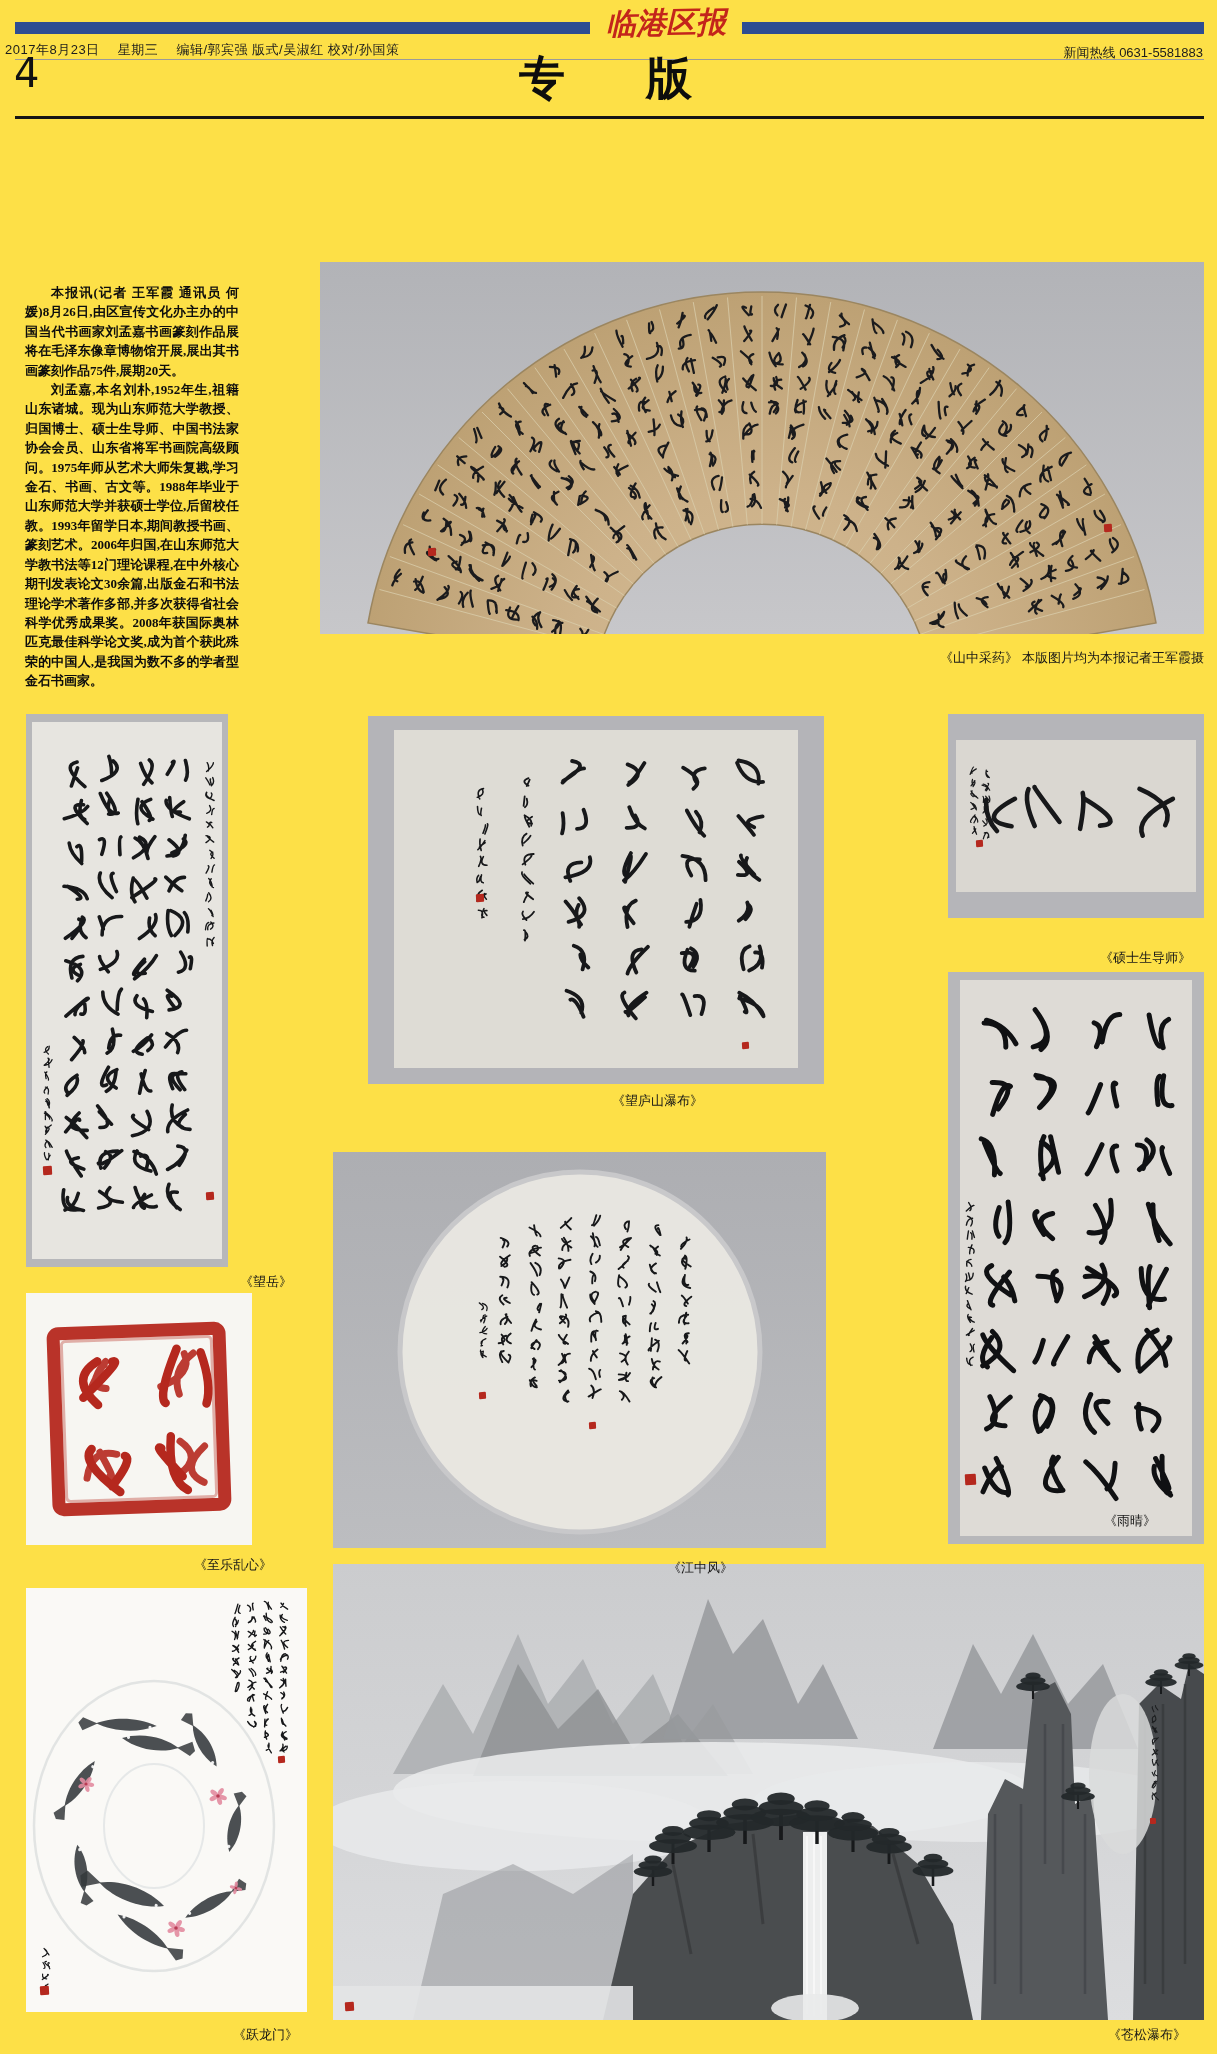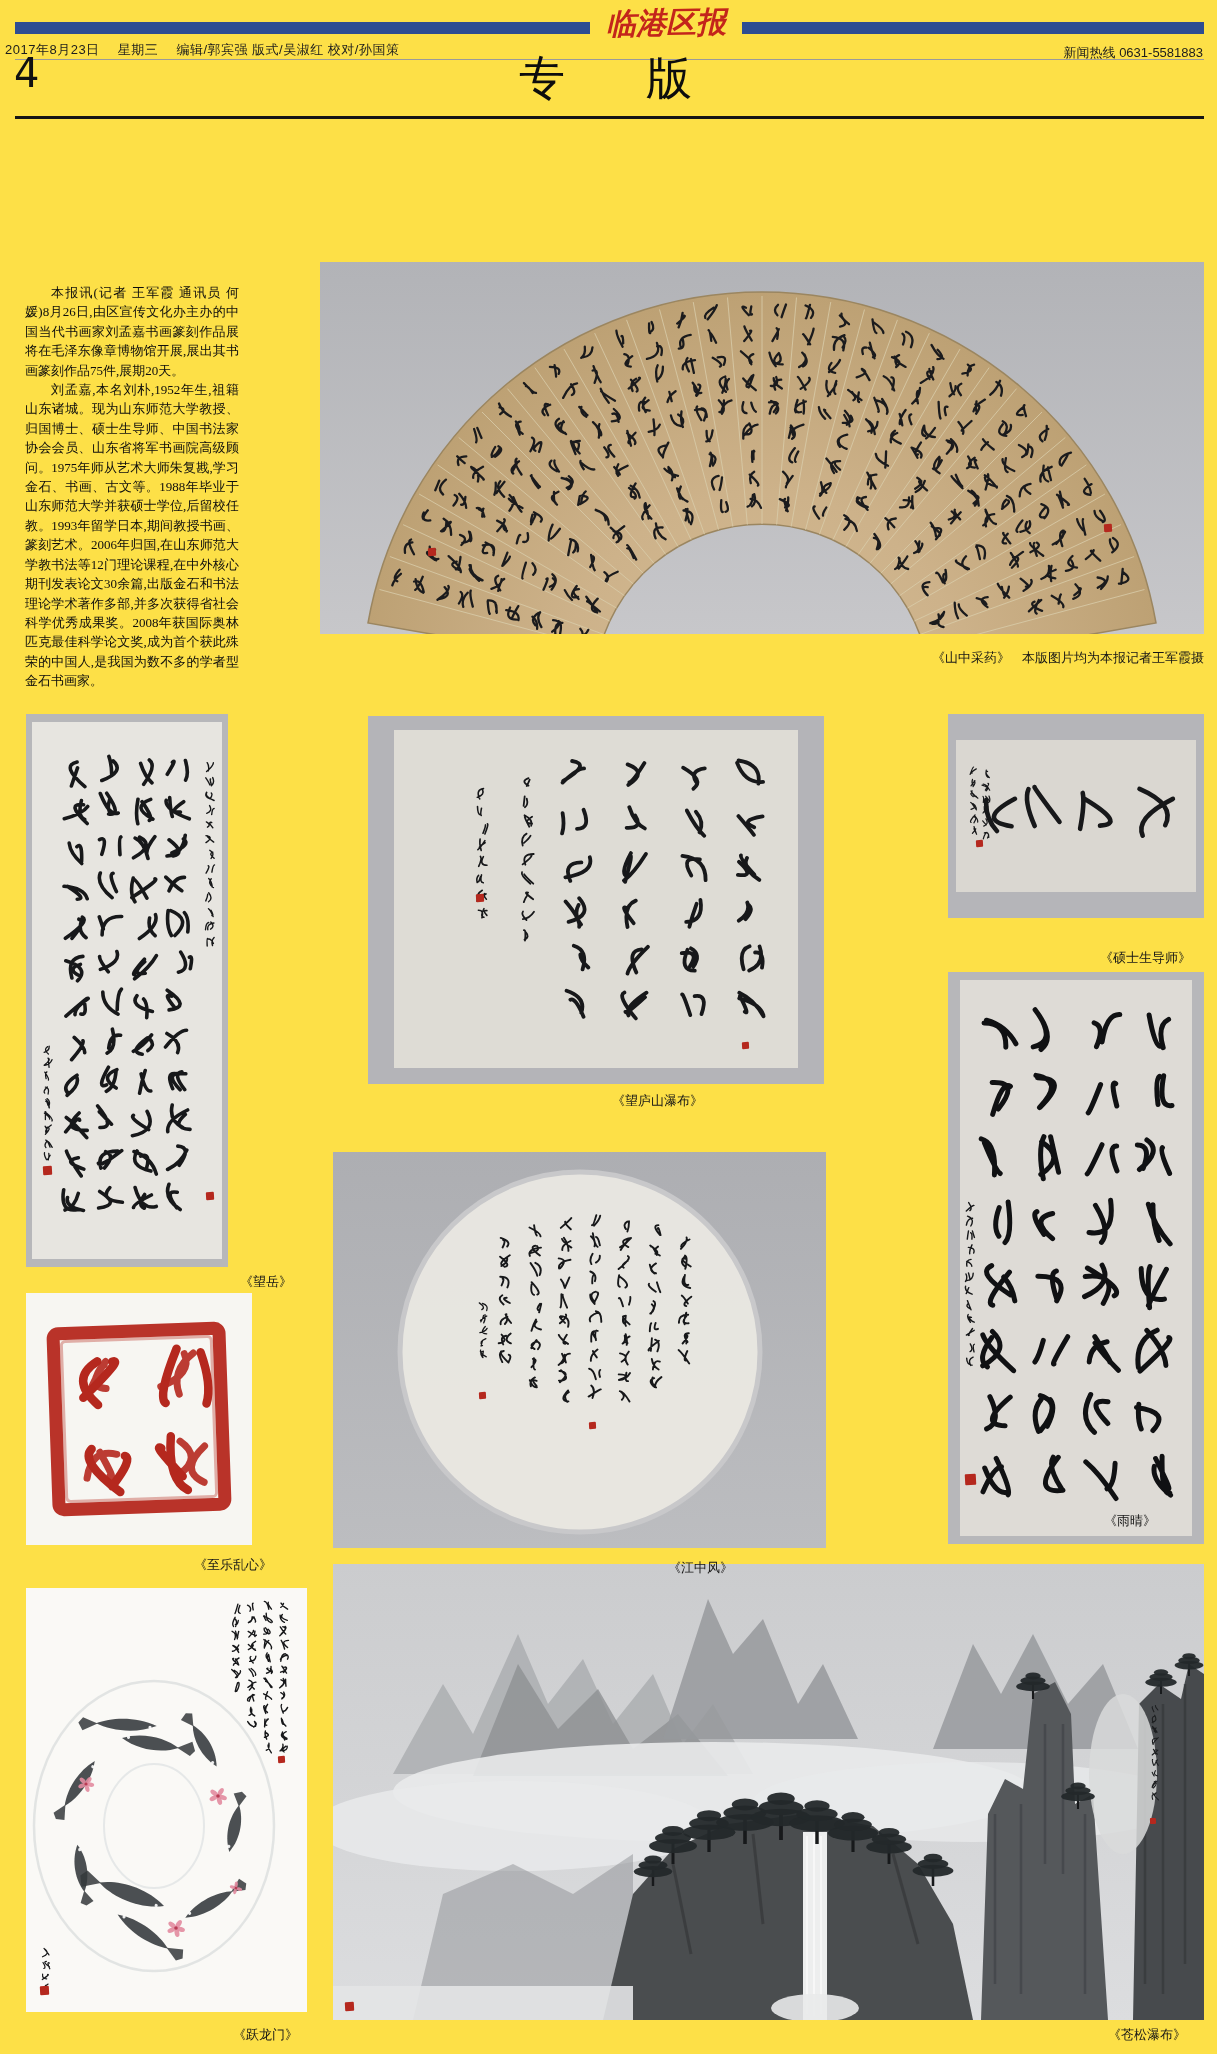--- a/index.html
+++ b/index.html
@@ -13,47 +13,47 @@
   .masthead{position:absolute;left:578px;top:0;width:176px;height:46px;text-align:center;
             color:var(--masthead_red,#c3251b);font-size:30px;font-weight:bold;font-style:italic;
             font-family:"DejaVu Serif", serif;transform:rotate(-1deg);line-height:46px;}
   .dateline{position:absolute;left:5px;top:41px;font-size:13px;color:#1c1c1c;letter-spacing:.5px;}
   .dateline span{margin-right:14px;}
   .hotline{position:absolute;right:14px;top:44px;font-size:13px;color:#1c1c1c;}
   .thin-rule{position:absolute;left:15px;top:59px;width:1189px;height:1px;background:#9a9a9a;}
   .page-num{position:absolute;left:14px;top:50px;font-size:40px;color:#111;
             font-family:"DejaVu Sans", sans-serif;}
   .section-title{position:absolute;left:0;right:0;top:48px;text-align:center;font-size:46px;
-                 font-weight:normal;color:#0d0d0d;white-space:pre;letter-spacing:6px;}
+                 font-weight:bold;color:#0d0d0d;white-space:pre;letter-spacing:6px;}
   .header-rule{position:absolute;left:15px;top:116px;width:1189px;height:3px;background:#151515;}
 
   
   .headline{position:absolute;left:15px;top:122px;width:1189px;text-align:center;
             font-family:"Liberation Serif", serif;font-weight:900;font-size:64px;color:#000;
             letter-spacing:2px;white-space:nowrap;}
   .article{position:absolute;left:25px;top:283px;width:214px;font-family:"Liberation Serif", serif;
-           font-size:13px;line-height:19.4px;color:#0d0d0d;text-align:justify;}
+           font-size:13px;line-height:19.4px;color:#0d0d0d;text-align:justify;font-weight:bold;}
   .article p{margin:0;text-indent:2em;}
 
   
   .photo{position:absolute;overflow:hidden;background:#b9b9bc;}
   .photo svg{display:block;}
   #photo-fan      {left:320px; top:262px; width:884px; height:372px;}
   #photo-wangyue  {left:26px;  top:714px; width:202px; height:553px;}
   #photo-wanglu   {left:368px; top:716px; width:456px; height:368px;}
   #photo-daofa    {left:948px; top:714px; width:256px; height:204px;}
   #photo-yuqing   {left:948px; top:972px; width:256px; height:572px;}
   #photo-zhile    {left:26px;  top:1293px;width:226px; height:252px;background:#f7f6f2;}
   #photo-jiang    {left:333px; top:1152px;width:493px; height:396px;}
   #photo-yuelong  {left:26px;  top:1588px;width:281px; height:424px;background:#faf9f6;}
   #photo-cangsong {left:333px; top:1564px;width:871px; height:456px;}
 
   
   .caption{position:absolute;font-size:13px;color:#161616;white-space:nowrap;}
-  #cap-fan{top:649px;right:13px;display:flex;gap:12px;}
+  #cap-fan{top:649px;right:13px;display:flex;gap:4px;}
   #cap-wangyue {left:240px; top:1273px;}
   #cap-wanglu  {left:612px; top:1092px;}
   #cap-daofa   {left:1100px;top:949px;}
   #cap-yuqing  {left:1104px;top:1512px;}
   #cap-zhile   {left:194px; top:1556px;font-family:Liberation Serif, serif;}
   #cap-jiang   {left:668px; top:1559px;}
   #cap-yuelong {left:233px; top:2026px;text-align:center;}
   #cap-cangsong{left:1108px;top:2026px;}
 </style>
 </head>

